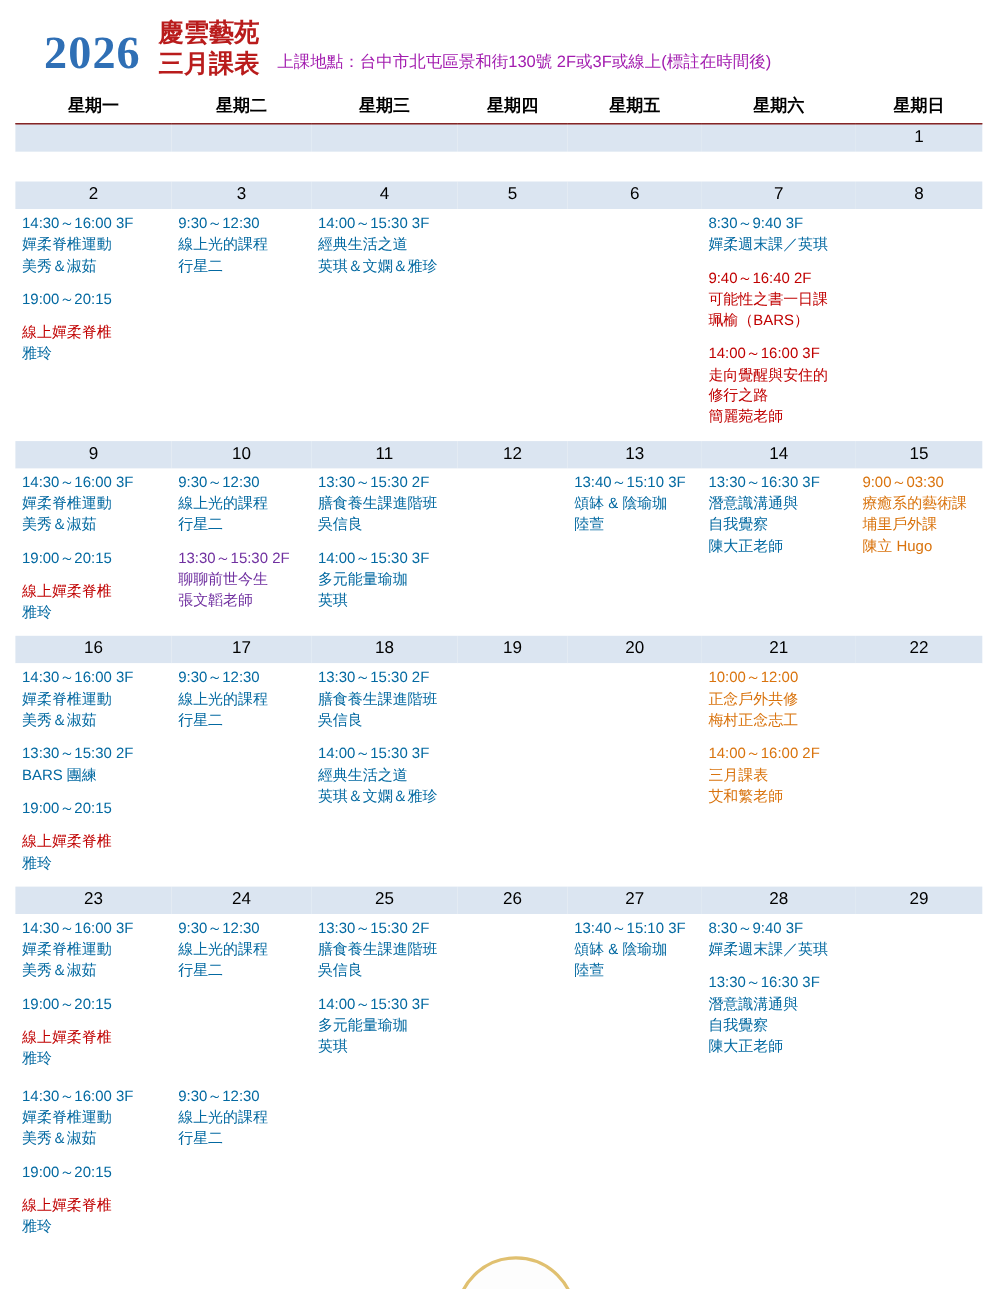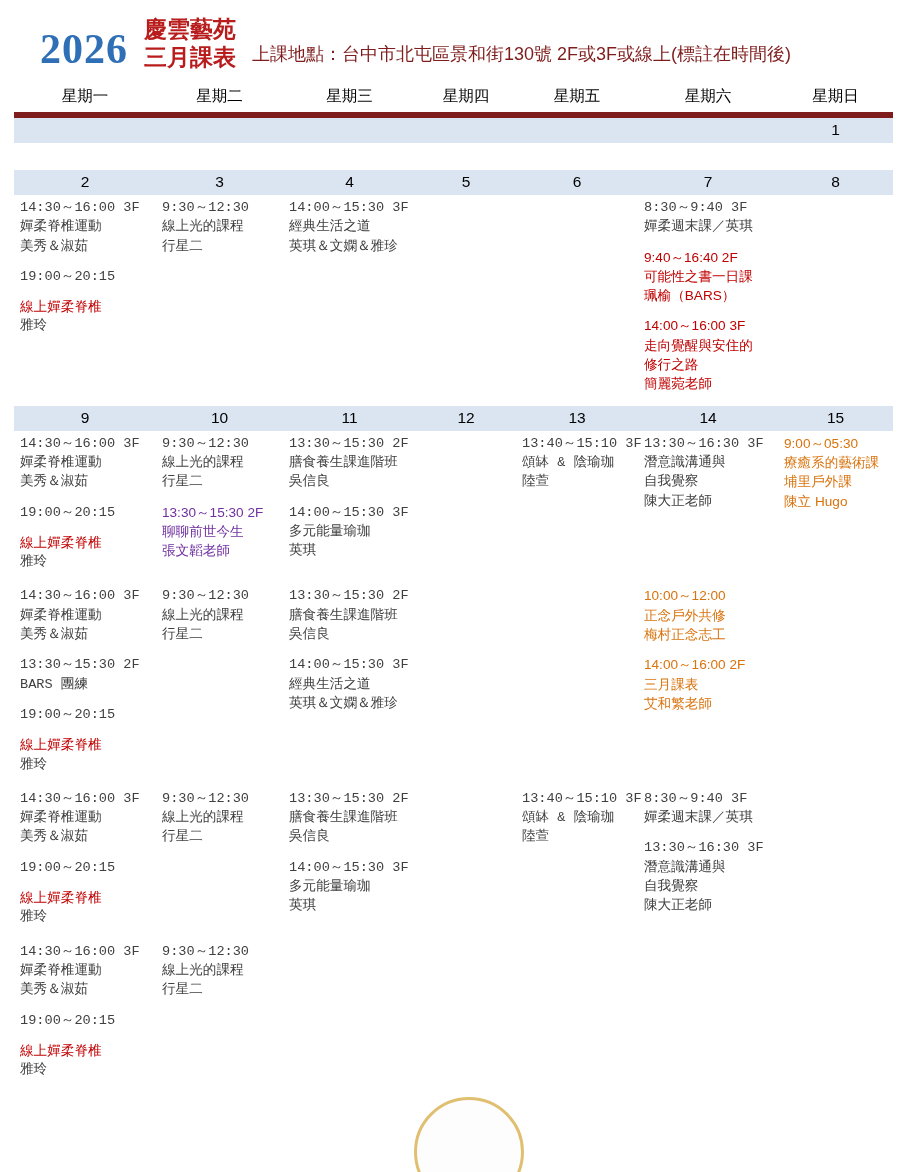--- a/index.html
+++ b/index.html
@@ -45,38 +45,38 @@
     margin-left: 16px;
     color: #b91c1c;
     font-weight: bold;
     font-size: 23px;
     line-height: 1.22;
     padding-bottom: 1px;
   }
   .title-line { display: block; }
   .venue {
     margin-left: 16px;
-    font-size: 18px;
-    color: #7f1d1d;
+    font-size: 15px;
+    color: #a21caf;
     padding-bottom: 6px;
     white-space: nowrap;
   }
 
   
   table.cal {
     width: 879px;
     border-collapse: collapse;
     table-layout: fixed;
     margin-top: 12px;
   }
   table.cal th.dow {
     font-size: 15.5px;
-    font-weight: normal;
+    font-weight: bold;
     padding: 2px 0 5px 0;
-    border-bottom: 6px solid #7f1d1d;
+    border-bottom: 1px solid #7f1d1d;
     text-align: center;
     color: #000;
   }
   td.daycell {
     vertical-align: top;
     padding: 0;
     border: none;
   }
   .num-row td {
     background: #dbe5f1;
@@ -95,21 +95,21 @@
   }
   .spacer-row td {
     height: 14px;
     background: #ffffff;
     border: none;
     padding: 0;
   }
   .evt { margin-bottom: 2px; }
   .evt + .evt { margin-top: 11px; }
   .evt div { white-space: nowrap; }
-  .blk { color: #404040; font-family: Liberation Mono, monospace; }
+  .blk { color: #0369a1; }
   .red { color: #c00000; }
   .purple { color: #7030a0; }
   .orange { color: #d9730d; }
 
   
   .footer-area {
     position: relative;
     height: 160px;
   }
   .logo {
@@ -310,26 +310,35 @@
           <td class="daycell">
             <div class="evt blk">
               <div>13:30～16:30 3F</div>
               <div>潛意識溝通與</div>
               <div>自我覺察</div>
               <div>陳大正老師</div>
             </div>
           </td>
           <td class="daycell">
             <div class="evt orange">
-              <div>9:00～05:30</div>
+              <div>9:00～03:30</div>
               <div>療癒系的藝術課</div>
               <div>埔里戶外課</div>
               <div>陳立 Hugo</div>
             </div>
           </td>
+        </tr>
+        <tr class="num-row">
+          <td>16</td>
+          <td>17</td>
+          <td>18</td>
+          <td>19</td>
+          <td>20</td>
+          <td>21</td>
+          <td>22</td>
         </tr>
         <tr class="body-row">
           <td class="daycell">
             <div class="evt blk">
               <div>14:30～16:00 3F</div>
               <div>嬋柔脊椎運動</div>
               <div>美秀＆淑茹</div>
             </div>
             <div class="evt blk">
               <div>13:30～15:30 2F</div>
@@ -370,20 +379,29 @@
               <div>正念戶外共修</div>
               <div>梅村正念志工</div>
             </div>
             <div class="evt orange">
               <div>14:00～16:00 2F</div>
               <div>三月課表</div>
               <div>艾和繁老師</div>
             </div>
           </td>
           <td class="daycell"></td>
+        </tr>
+        <tr class="num-row">
+          <td>23</td>
+          <td>24</td>
+          <td>25</td>
+          <td>26</td>
+          <td>27</td>
+          <td>28</td>
+          <td>29</td>
         </tr>
         <tr class="body-row">
           <td class="daycell">
             <div class="evt blk">
               <div>14:30～16:00 3F</div>
               <div>嬋柔脊椎運動</div>
               <div>美秀＆淑茹</div>
             </div>
             <div class="evt blk">
               <div>19:00～20:15</div>

